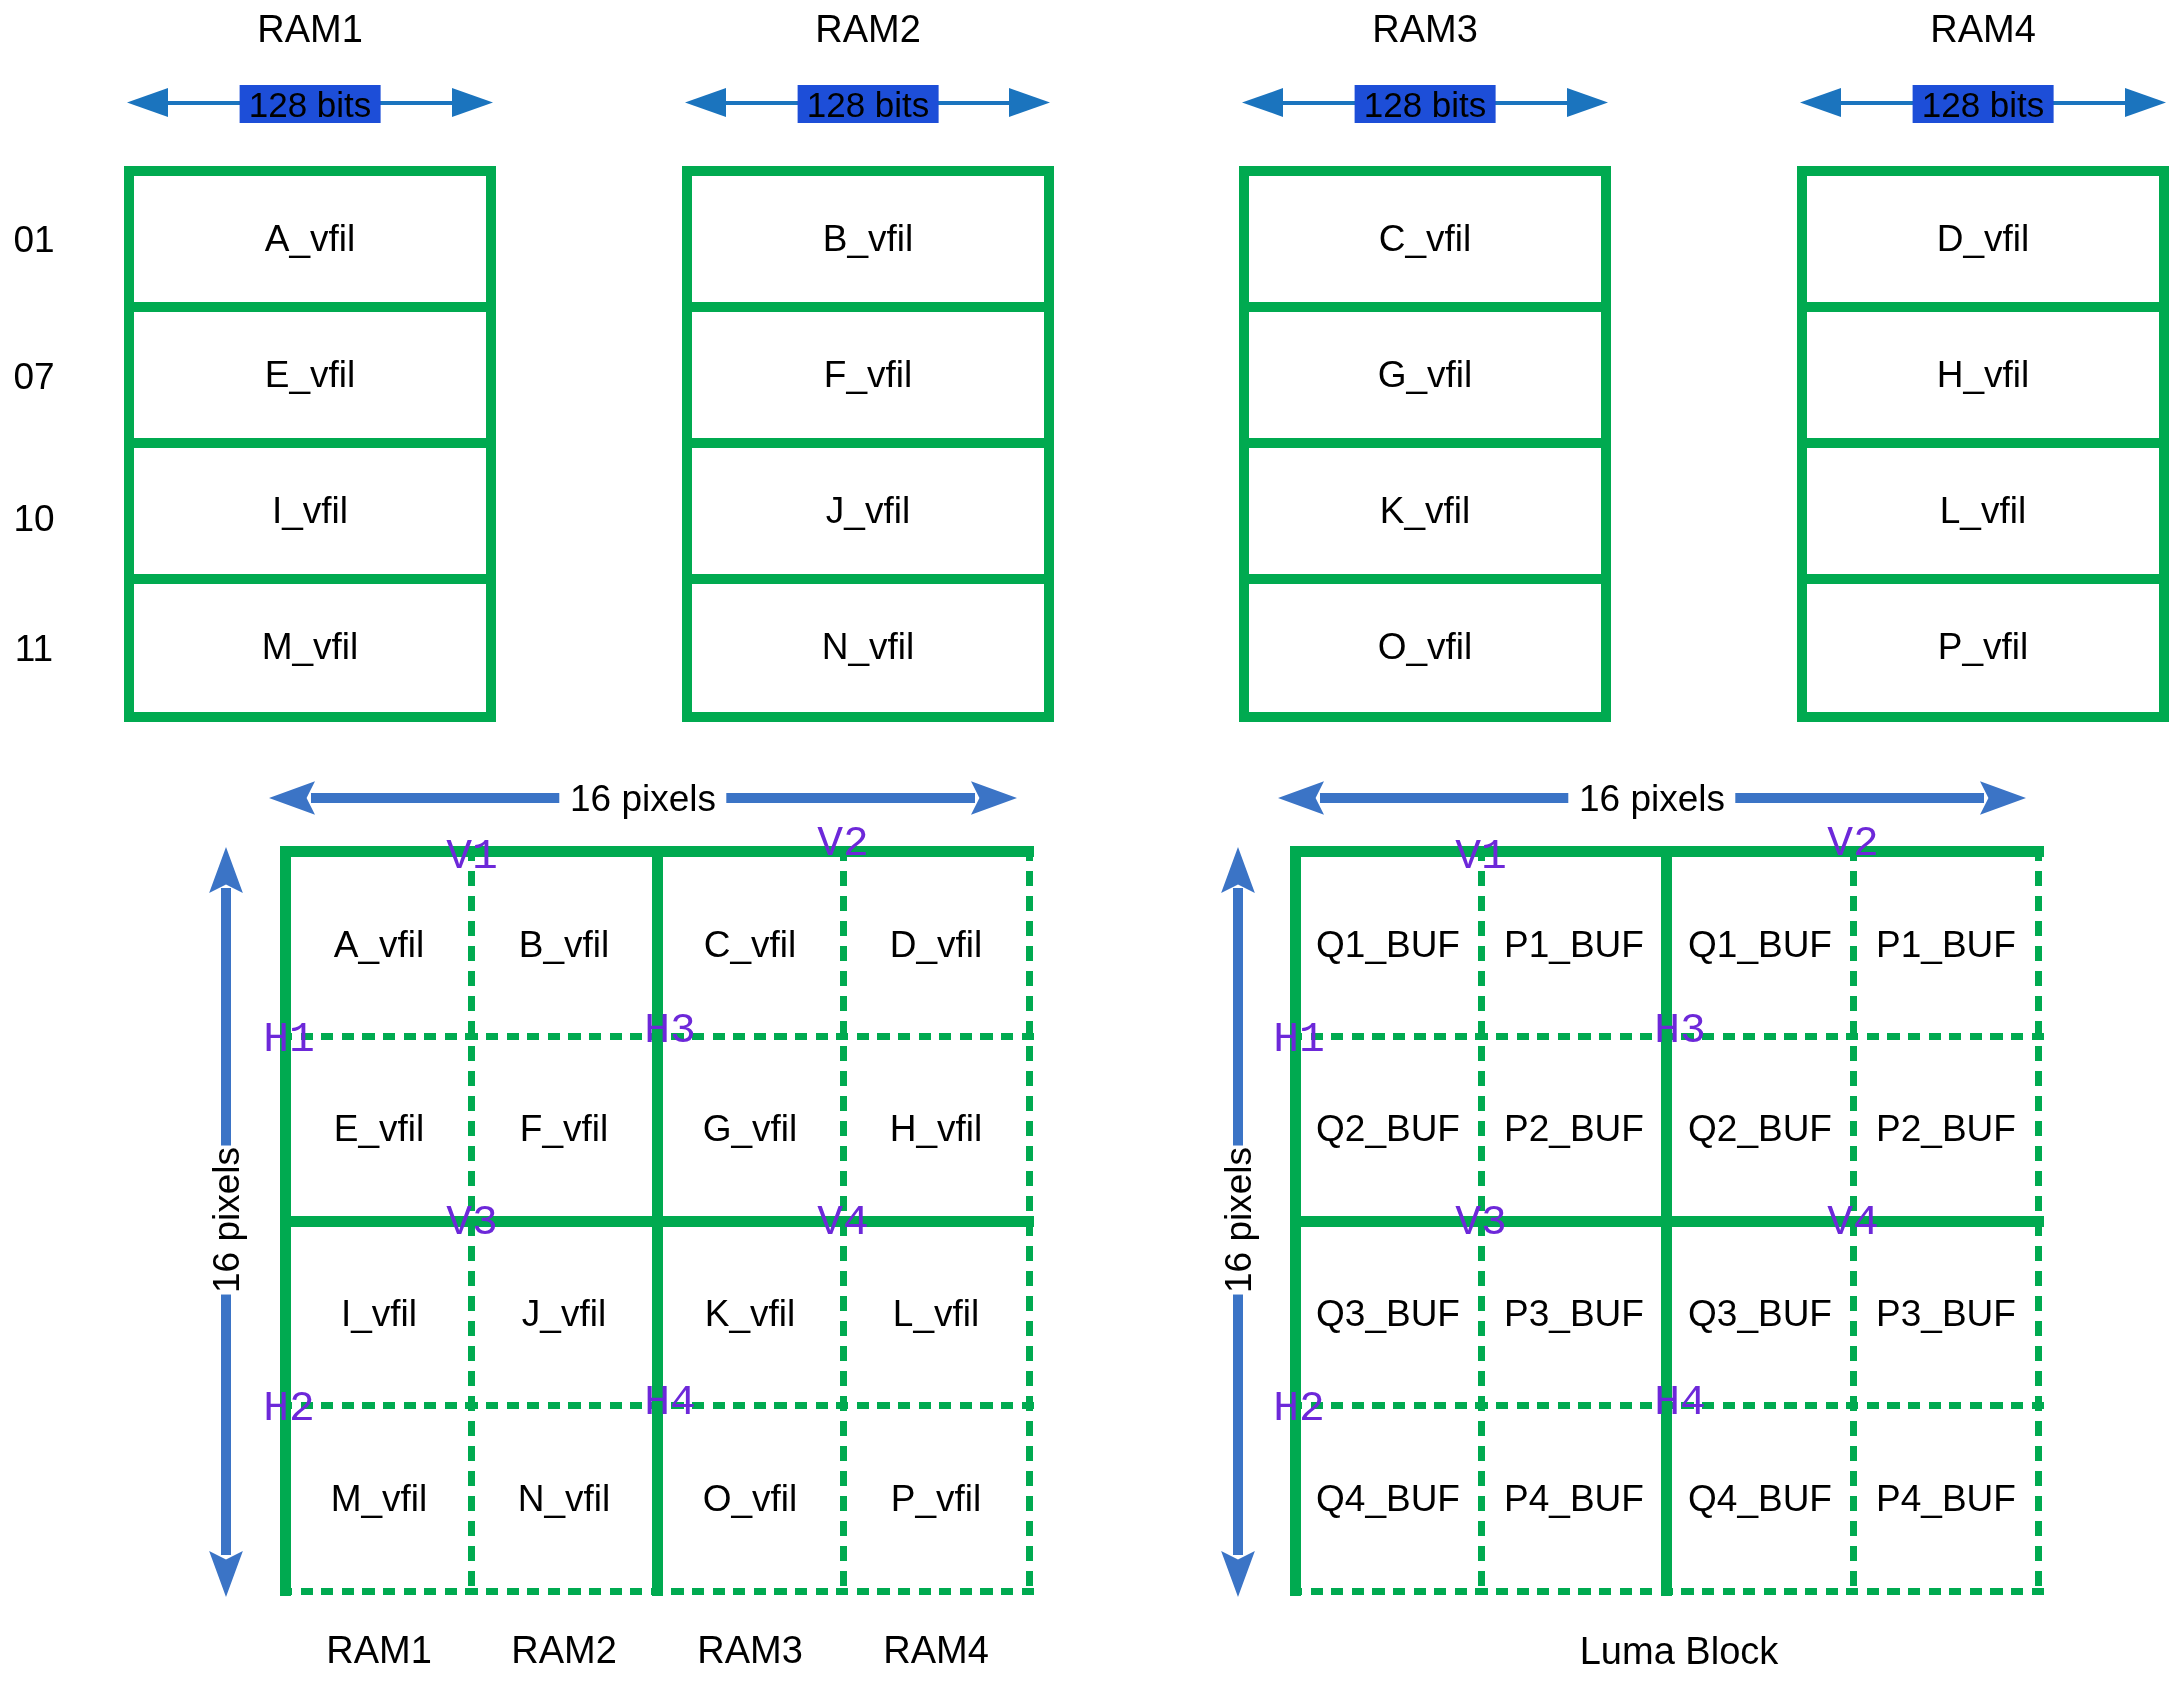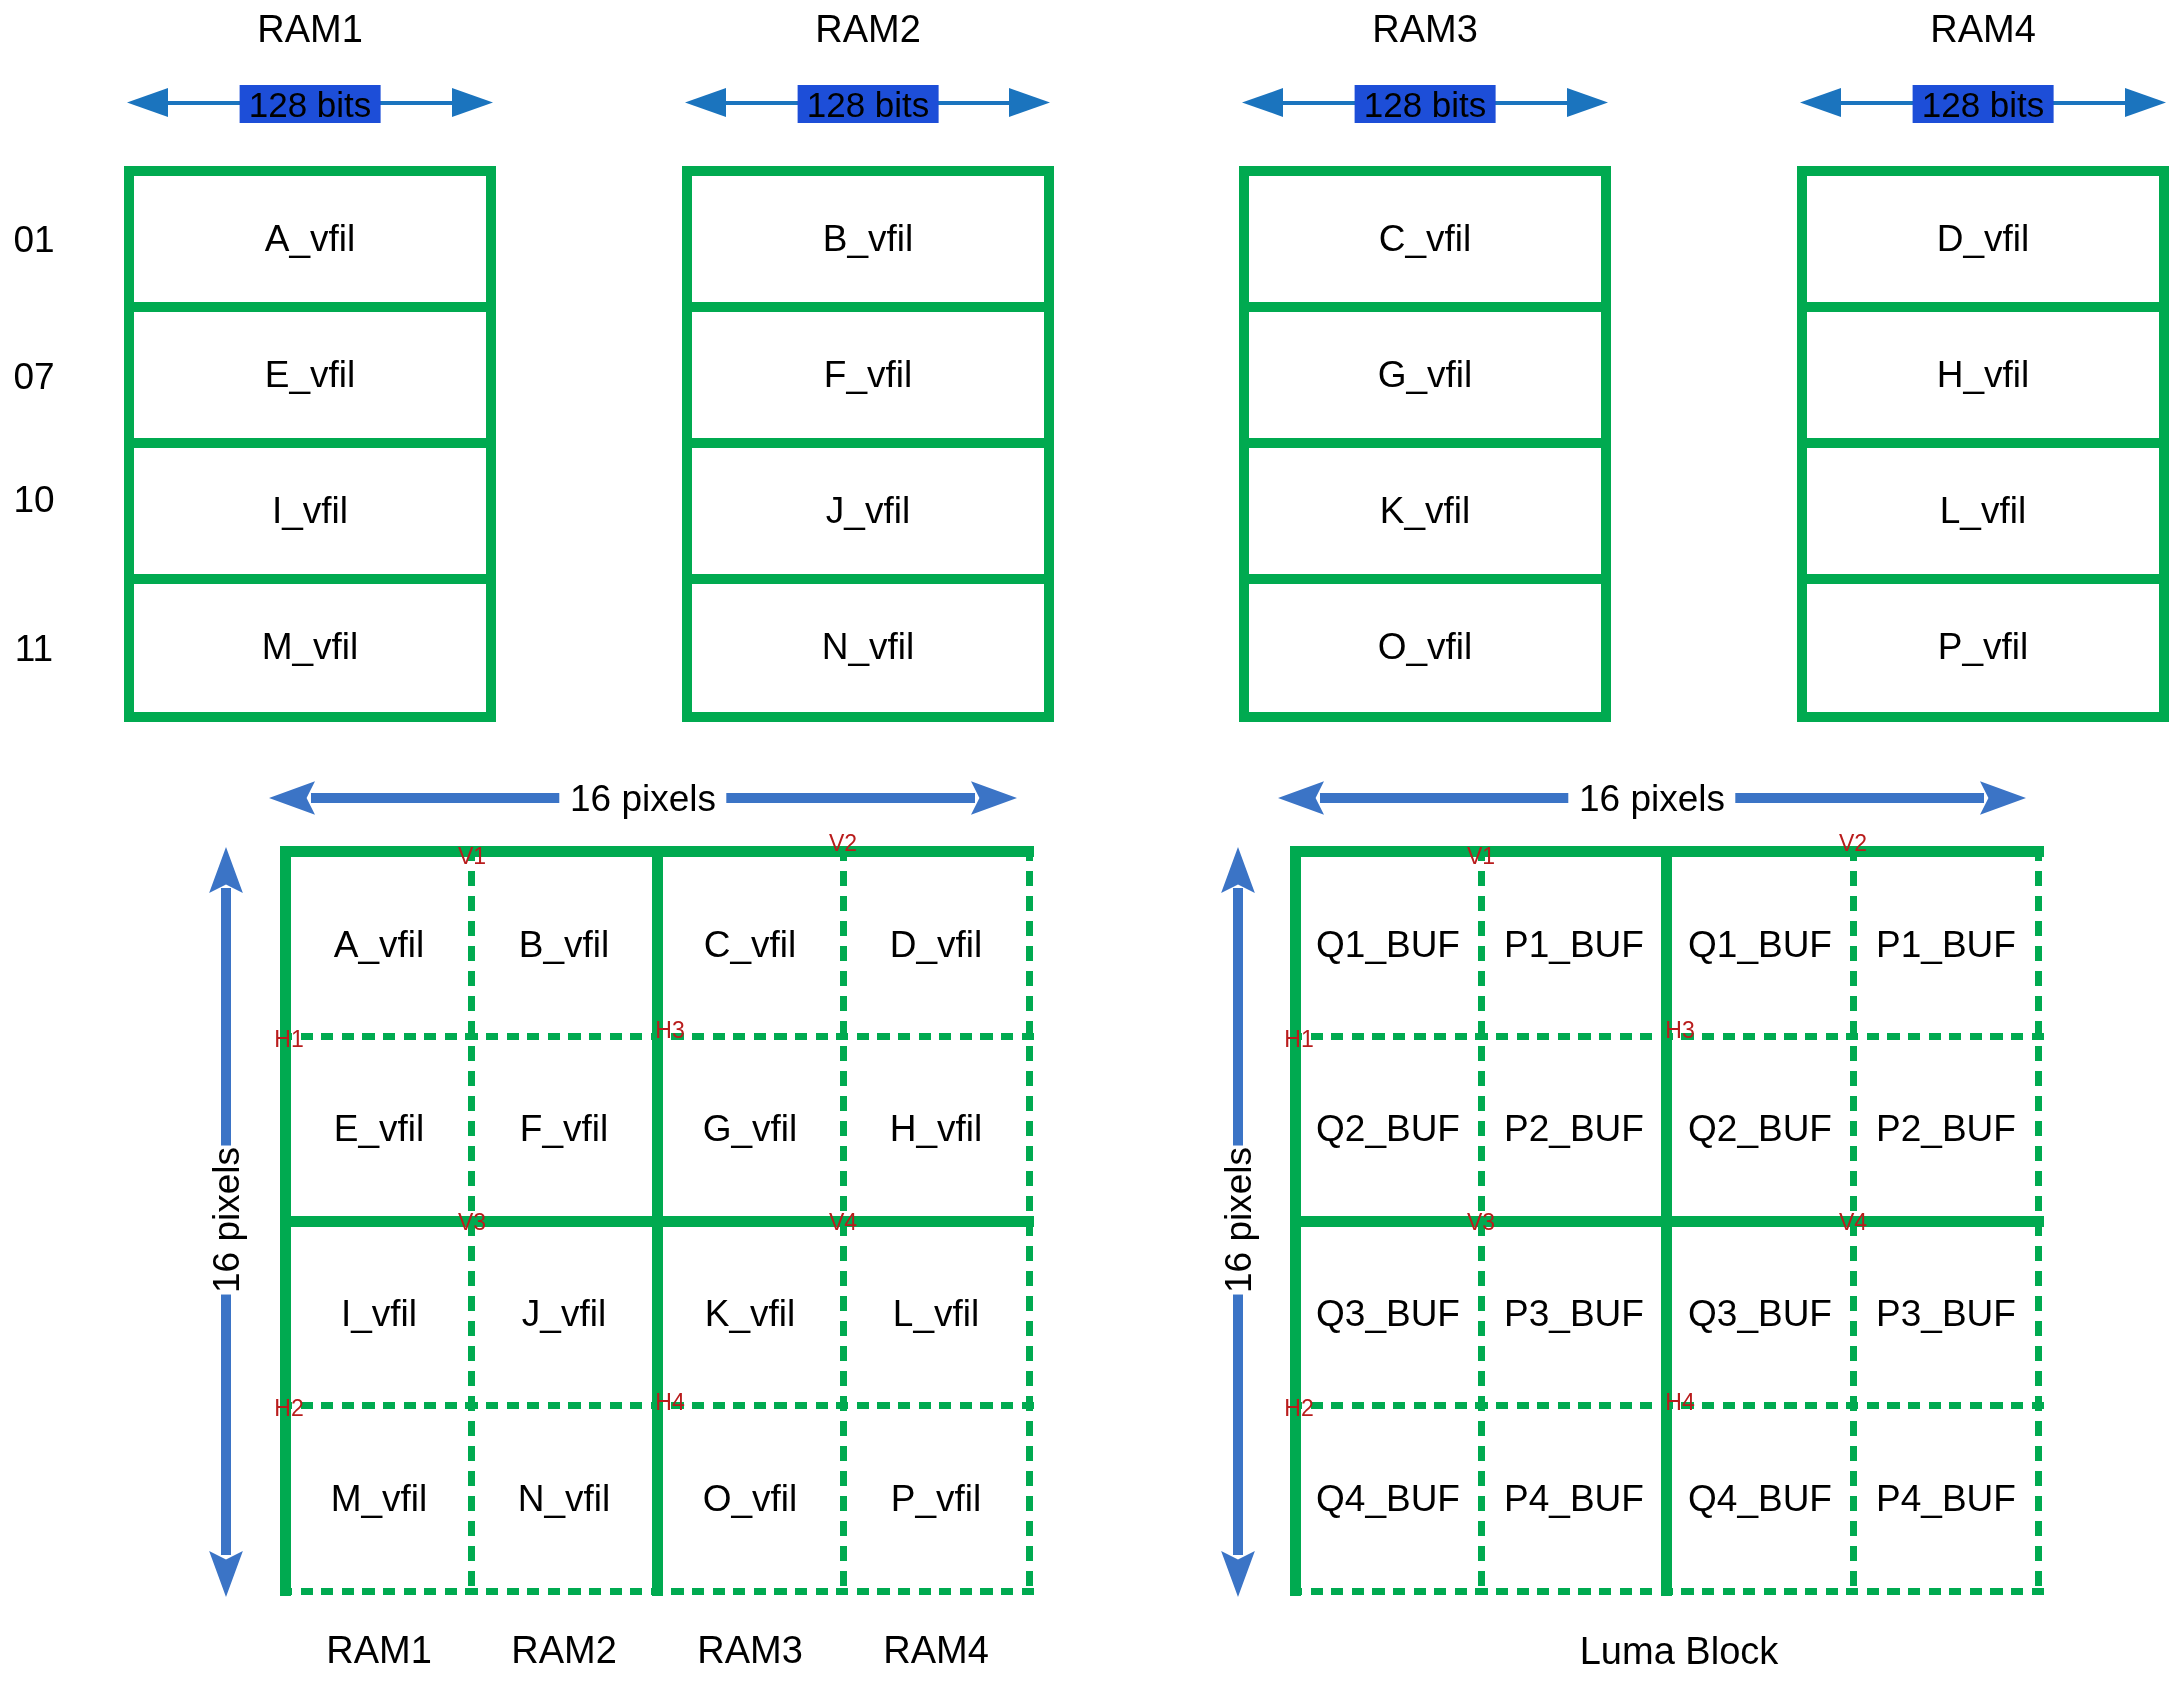--- a/index.html
+++ b/index.html
@@ -5,41 +5,41 @@
   html,body{margin:0;padding:0;background:#fff;}
   #stage{position:relative;width:2183px;height:1682px;background:#fff;overflow:hidden;
          font-family:"Liberation Sans", sans-serif;color:#000;}
   .t{position:absolute;transform:translate(-50%,-50%);white-space:nowrap;line-height:1;}
   .title{font-size:38px;}
   .lbl{font-size:38px;}
   .addr{font-size:37px;}
   .alab{font-size:35px;background:#1d4ed8;padding:1.5px 9.1px;}
   .plab{font-size:37px;background:#fff;padding:1.5px 10.7px;}
   .vlab{font-size:37px;background:#fff;padding:10.7px 1.5px;transform:translate(-50%,-50%) rotate(-90deg);}
-  .red{font-size:23px;color:#b91c1c;}
+  .red{font-size:43px;color:#6d28d9;font-family:Liberation Mono, monospace;}
   .cell{font-size:37px;}
   .ln{position:absolute;}
   .solid{background:#00AA50;}
   .dashV{background:repeating-linear-gradient(180deg,#00AA50 0 15.2px,transparent 15.2px 25px);}
   .dashH{background:repeating-linear-gradient(90deg,#00AA50 0 12.2px,transparent 12.2px 20.6px);}
   .shaftThick{background:#3B74C6;}
   .shaftThin{background:#1B74BE;}
   .hd{position:absolute;}
   .bankbox{position:absolute;width:372px;height:556px;border:10.7px solid #00AA50;box-sizing:border-box;}
   .bankrow{height:126px;display:flex;align-items:center;justify-content:center;font-size:37px;}
   .bankrow.divider{border-bottom:10.7px solid #00AA50;box-sizing:content-box;}
 </style>
 </head>
 <body>
 
 <div id="stage">
 
   <div class="t addr" style="left:34px;top:239px">01</div>
   <div class="t addr" style="left:34px;top:376px">07</div>
-  <div class="t addr" style="left:34px;top:499px">10</div>
+  <div class="t addr" style="left:34px;top:518px">10</div>
   <div class="t addr" style="left:34px;top:648px">11</div>
 
   <div class="t title" style="left:310px;top:29px">RAM1</div>
   <div class="ln shaftThin" style="left:155px;top:101px;width:311px;height:3.8px"></div>
   <svg class="hd" style="left:127px;top:88px" width="41" height="29" viewBox="0 0 54 38">
       <polygon points="0,19 54,0 54,38" fill="#1B74BE"></polygon>
     </svg>
   <svg class="hd" style="left:452px;top:88px" width="41" height="29" viewBox="0 0 54 38">
       <polygon points="54,19 0,0 0,38" fill="#1B74BE"></polygon>
     </svg>

